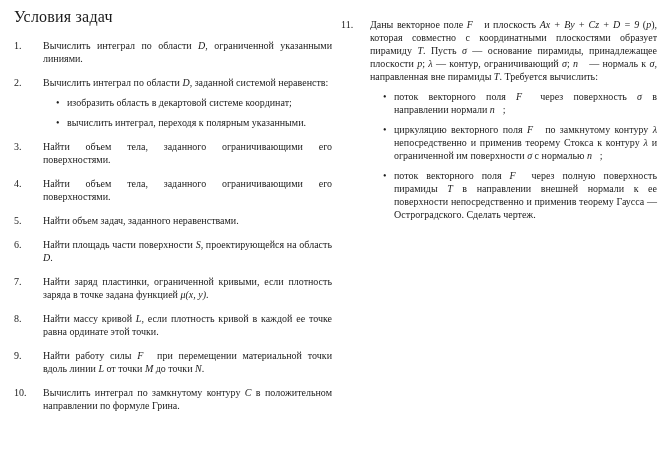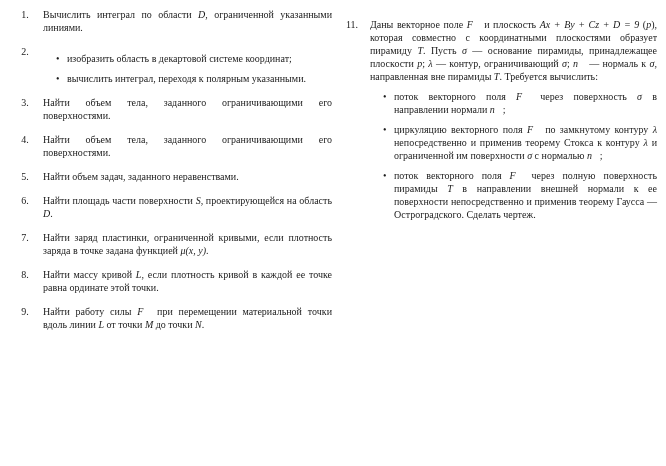--- a/index.html
+++ b/index.html
@@ -31,21 +31,21 @@
   }
   .item {
     display: flex;
     margin-bottom: 11px;
     font-size: 10px;
     line-height: 13px;
   }
   .num {
     flex: 0 0 22px;
     width: 22px;
-    text-align: center;
+    text-align: left;
     white-space: nowrap;
   }
   .body {
     flex: 1;
     margin-left: 7px;
     min-width: 0;
   }
   .txt { text-align: justify; }
   .bullets { margin-top: 7px; }
   .bullet-row {
@@ -59,31 +59,33 @@
   }
   .bullet-row .txt { flex: 1; min-width: 0; }
   i { font-style: italic; }
 </style>
 </head>
 <body>
 
 <div class="page">
 
   <div class="col col-left">
+    <h1 class="title">Условия задач</h1>
 
     <div class="item">
       <span class="num">1.</span>
       <div class="body">
           <div class="txt">Вычислить интеграл по области <i>D</i>, ограниченной указанными линиями.</div>
         </div>
     </div>
 
     <div class="item">
       <span class="num">2.</span>
       <div class="body">
+        <div class="txt">Вычислить интеграл по области <i>D</i>, заданной системой неравенств:</div>
         <div class="bullets">
           <div class="bullet-row">
             <span class="bullet">•</span>
             <div class="txt">изобразить область в декартовой системе координат;</div>
           </div>
           <div class="bullet-row">
             <span class="bullet">•</span>
             <div class="txt">вычислить интеграл, переходя к полярным указанными.</div>
           </div>
         </div>
@@ -132,20 +134,26 @@
         </div>
     </div>
 
     <div class="item">
       <span class="num">9.</span>
       <div class="body">
           <div class="txt">Найти работу силы <i>F⃗</i> при перемещении материальной точки вдоль линии <i>L</i> от точки <i>M</i> до точки <i>N</i>.</div>
         </div>
     </div>
 
+    <div class="item">
+      <span class="num">10.</span>
+      <div class="body">
+          <div class="txt">Вычислить интеграл по замкнутому контуру <i>C</i> в положительном направлении по формуле Грина.</div>
+        </div>
+    </div>
   </div>
 
   <div class="col col-right">
     <div class="item">
       <span class="num">11.</span>
       <div class="body">
         <div class="txt">Даны векторное поле <i>F⃗</i> и плоскость <i>Ax + By + Cz + D = 9</i> (<i>p</i>), которая совместно с координатными плоскостями образует пирамиду <i>T</i>. Пусть <i>σ</i> — основание пирамиды, принадлежащее плоскости <i>p</i>; <i>λ</i> — контур, ограничивающий <i>σ</i>; <i>n⃗</i> — нормаль к <i>σ</i>, направленная вне пирамиды <i>T</i>. Требуется вычислить:</div>
         <div class="bullets">
           <div class="bullet-row">
             <span class="bullet">•</span>

